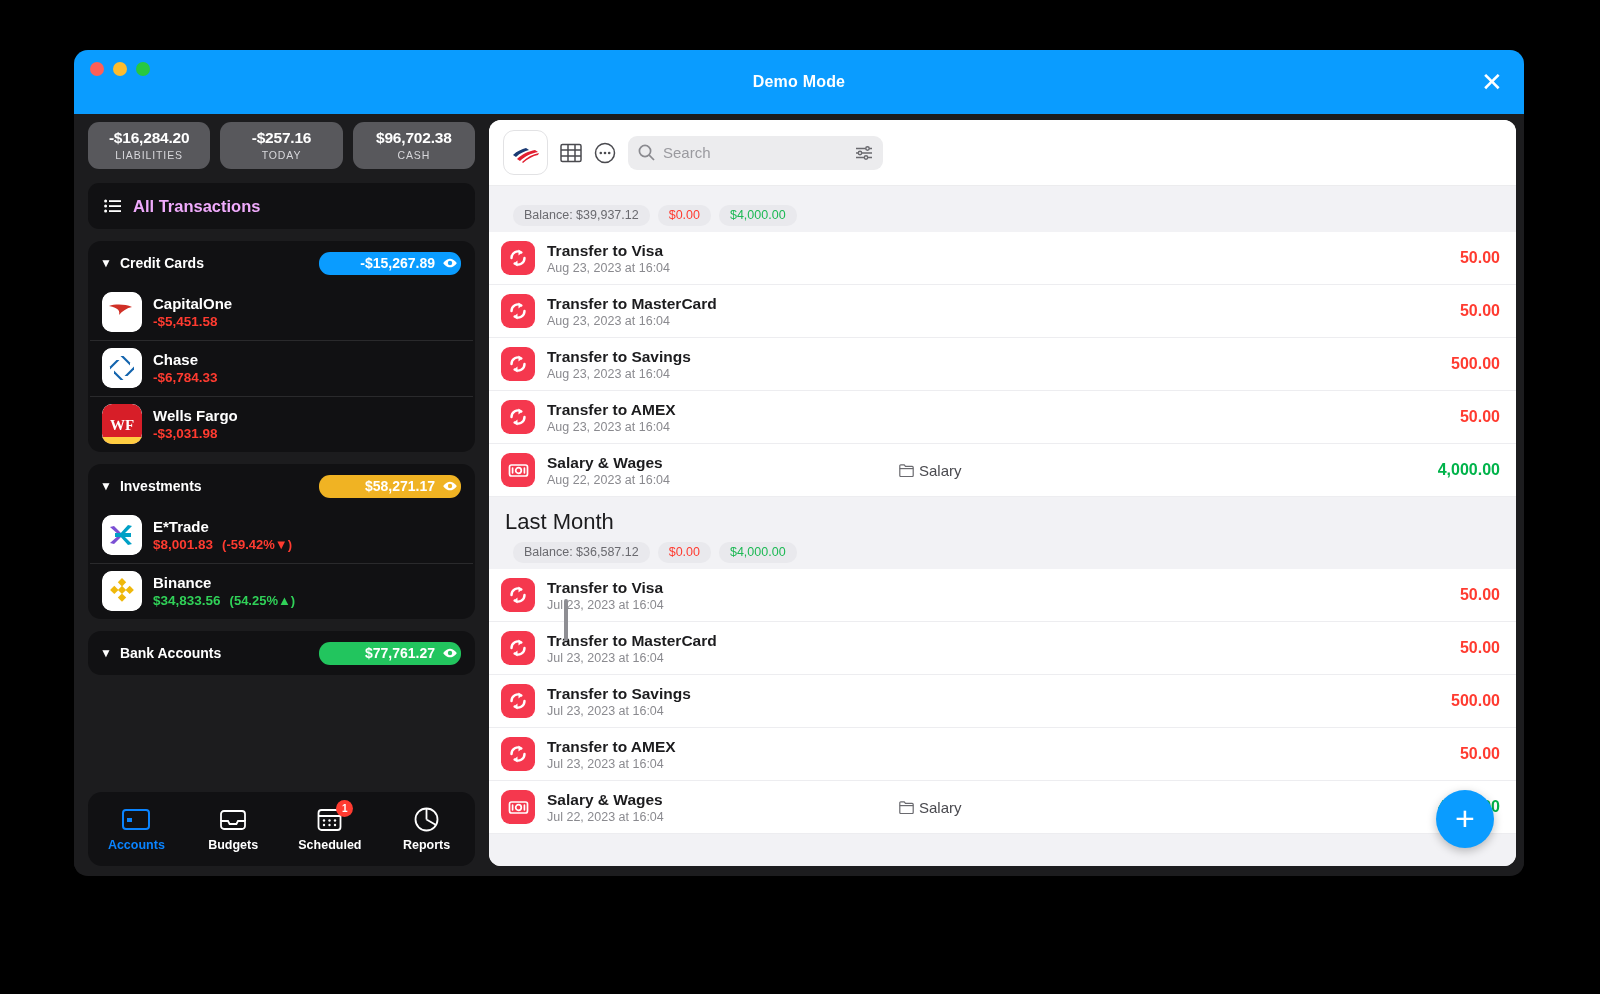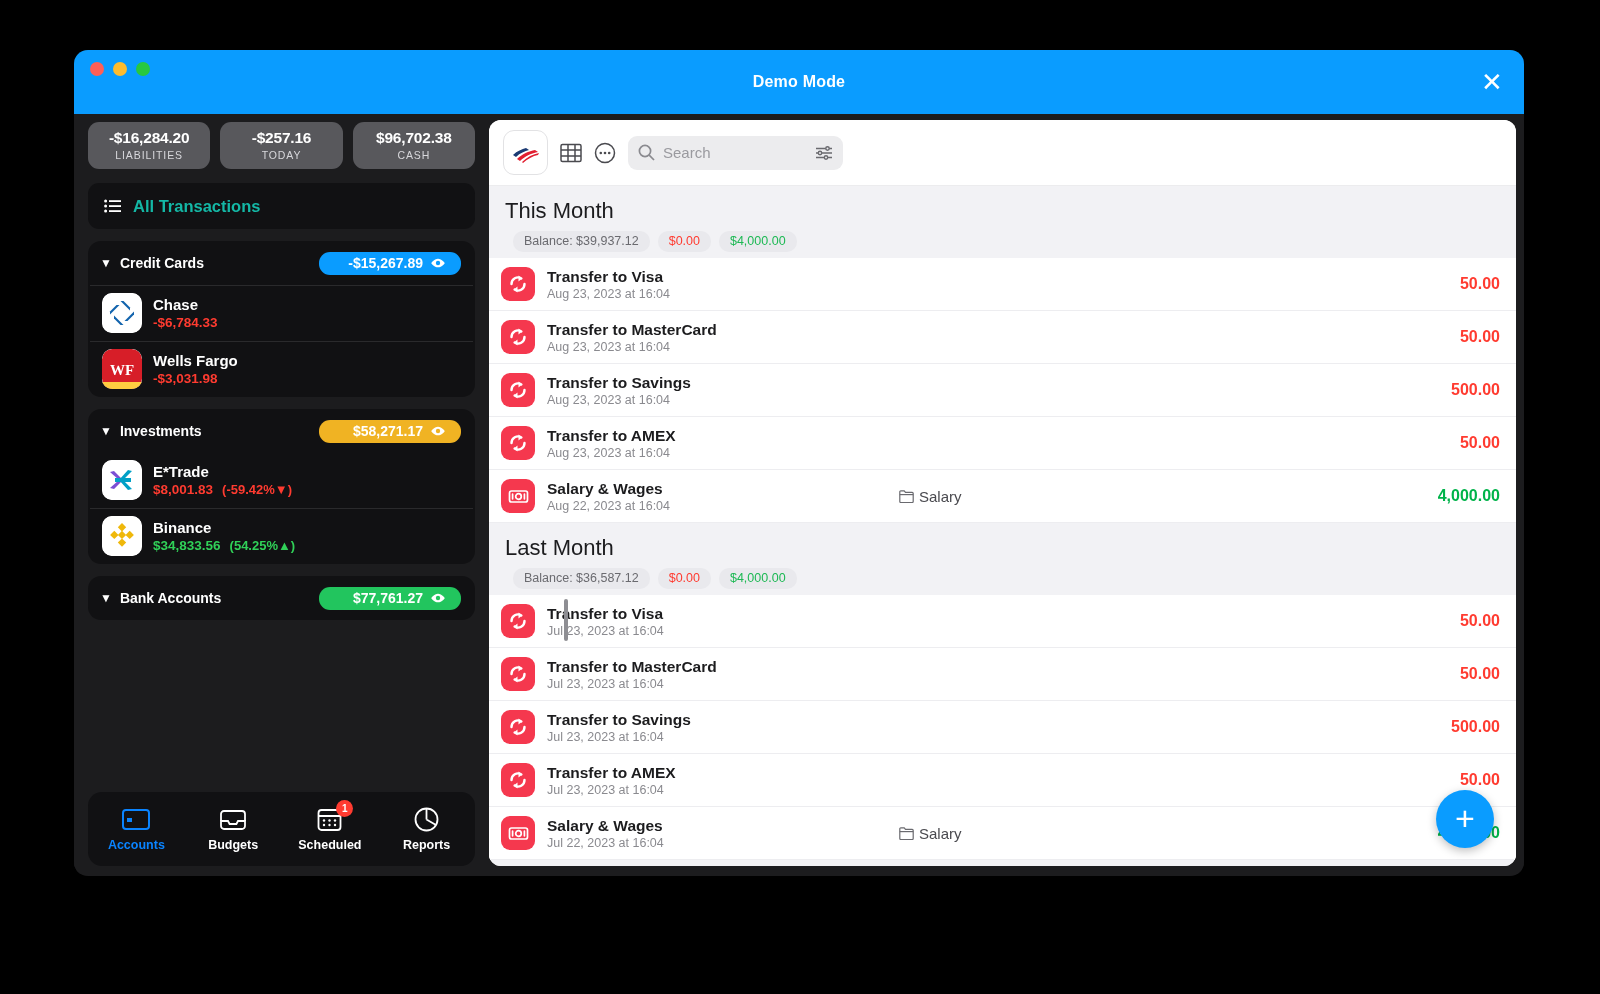--- a/index.html
+++ b/index.html
@@ -74,35 +74,35 @@
     padding:7px 4px 8px; text-align:center;
   }
   .stat-amount{ color:#fff; font-size:15.5px; font-weight:bold; letter-spacing:-.2px; }
   .stat-label{ color:#d8d8dc; font-size:10.5px; letter-spacing:.9px; margin-top:2px; }
 
   #all-transactions{
     margin-top:14px; height:46px; background:#111113;
     border-radius:11px; display:flex; align-items:center;
     padding:0 16px; gap:12px; cursor:pointer;
   }
-  #all-transactions .label{ color:#14b8a6; font-size:16.5px; font-weight:bold; }
+  #all-transactions .label{ color:#f0abfc; font-size:16.5px; font-weight:bold; }
 
   .group{
     margin-top:12px; background:#111113; border-radius:13px;
     padding:0 2px; overflow:hidden;
   }
   .group-head{
     height:44px; display:flex; align-items:center;
     padding:0 12px 0 10px; gap:8px; cursor:pointer;
   }
   .caret{ color:#fff; font-size:12px; line-height:1; }
   .group-title{ color:#fff; font-size:14px; font-weight:bold; flex:1; }
   .group-badge{
     display:flex; align-items:center; gap:7px;
-    border-radius:11px; padding:3px 15px 4px 12px; min-width:142px;
+    border-radius:11px; padding:3px 3px 4px 12px; min-width:142px;
     justify-content:flex-end;
   }
   .group-badge .val{ color:#fff; font-size:14px; font-weight:bold; }
   .eye{ width:16px; height:12px; flex:0 0 16px; }
 
   .acct-row{
     display:flex; align-items:center; gap:11px;
     padding:7px 12px 8px; cursor:pointer;
     border-top:1px solid #2a2a2c;
   }
@@ -154,21 +154,21 @@
   #bofa-icon{
     width:45px; height:45px; flex:0 0 45px; border-radius:11px;
     background:#fff; border:1px solid #e2e2e4;
     display:flex; align-items:center; justify-content:center;
   }
   .acct-head-text{ display:flex; flex-direction:column; gap:1px; flex:1; }
   #acct-title{ color:#1c1c1e; font-size:20px; }
   #acct-balance{ color:#8e8e93; font-size:14px; }
   .hdr-icon{ cursor:pointer; display:flex; align-items:center; justify-content:center; }
   #search-box{
-    width:215px; height:34px; border-radius:9px; background:#ececee;
+    width:255px; height:34px; border-radius:9px; background:#ececee;
     display:flex; align-items:center; gap:8px; padding:0 10px; cursor:text;
   }
   #search-placeholder{ color:#9a9a9f; font-size:15px; flex:1; }
 
   #tx-scroll{ flex:1; overflow:hidden; position:relative; background:#f2f2f5; }
 
   .month-head{ padding:12px 0 0 16px; }
   .month-title{ color:#1c1c1e; font-size:22px; }
   .pill-row{ display:flex; gap:8px; margin:7px 8px 6px; }
   .pill{
@@ -264,20 +264,34 @@
         <div class="group-head">
           <span class="caret">▼</span>
           <span class="group-title">Credit Cards</span>
           <span class="group-badge" style="background:#0a9cff">
             <span class="val">-$15,267.89</span>
             <svg class="eye" viewBox="0 0 22 14">
               <path d="M11 1C5.5 1 1.6 7 1.6 7s3.9 6 9.4 6 9.4-6 9.4-6-3.9-6-9.4-6z" fill="#fff"></path>
               <circle cx="11" cy="7" r="3" fill="#0a9cff"></circle>
             </svg>
           </span>
+        </div>
+        <div class="acct-row first">
+          <div class="acct-icon">
+            <svg viewBox="0 0 40 40" width="40" height="40">
+              <rect width="40" height="40" rx="10" fill="#fff"></rect>
+              <path d="M7 14c6-2 16-2 23 1-5 1-10 4-13 8 1-4 0-7-10-9z" fill="#d03027"></path>
+            </svg>
+          </div>
+          <div class="acct-text">
+            <div class="acct-name">CapitalOne</div>
+            <div class="acct-sub">
+              <span class="neg">-$5,451.58</span>
+            </div>
+          </div>
         </div>
         <div class="acct-row">
           <div class="acct-icon">
             <svg viewBox="0 0 40 40" width="40" height="40">
               <rect width="40" height="40" rx="10" fill="#fff"></rect>
               <g fill="#1263ad">
                 <path d="M18.5 8h3L28 14.5v3z"></path>
                   <path d="M32 18.5v3L25.5 28h-3z"></path>
                 <path d="M21.5 32h-3L12 25.5v-3z"></path>
                   <path d="M8 21.5v-3L14.5 12h3z"></path>
@@ -460,21 +474,20 @@
             <circle cx="12.5" cy="3.5" r="1.7" fill="#ececee"></circle>
             <circle cx="5" cy="8" r="1.7" fill="#ececee"></circle>
             <circle cx="11" cy="12.5" r="1.7" fill="#ececee"></circle>
           </svg>
         </div>
       </div>
 
       <div id="tx-scroll">
 
         <div class="month-head">
-          <div class="month-title">This Month</div>
           <div class="pill-row">
             <span class="pill">Balance: $39,937.12</span>
             <span class="pill red">$0.00</span>
             <span class="pill green">$4,000.00</span>
           </div>
         </div>
         <div class="tx-list">
           <div class="tx-row">
             <div class="tx-icon">
               <svg width="22" height="22" viewBox="0 0 22 22" fill="none" stroke="#fff" stroke-width="2.4" stroke-linecap="round">

